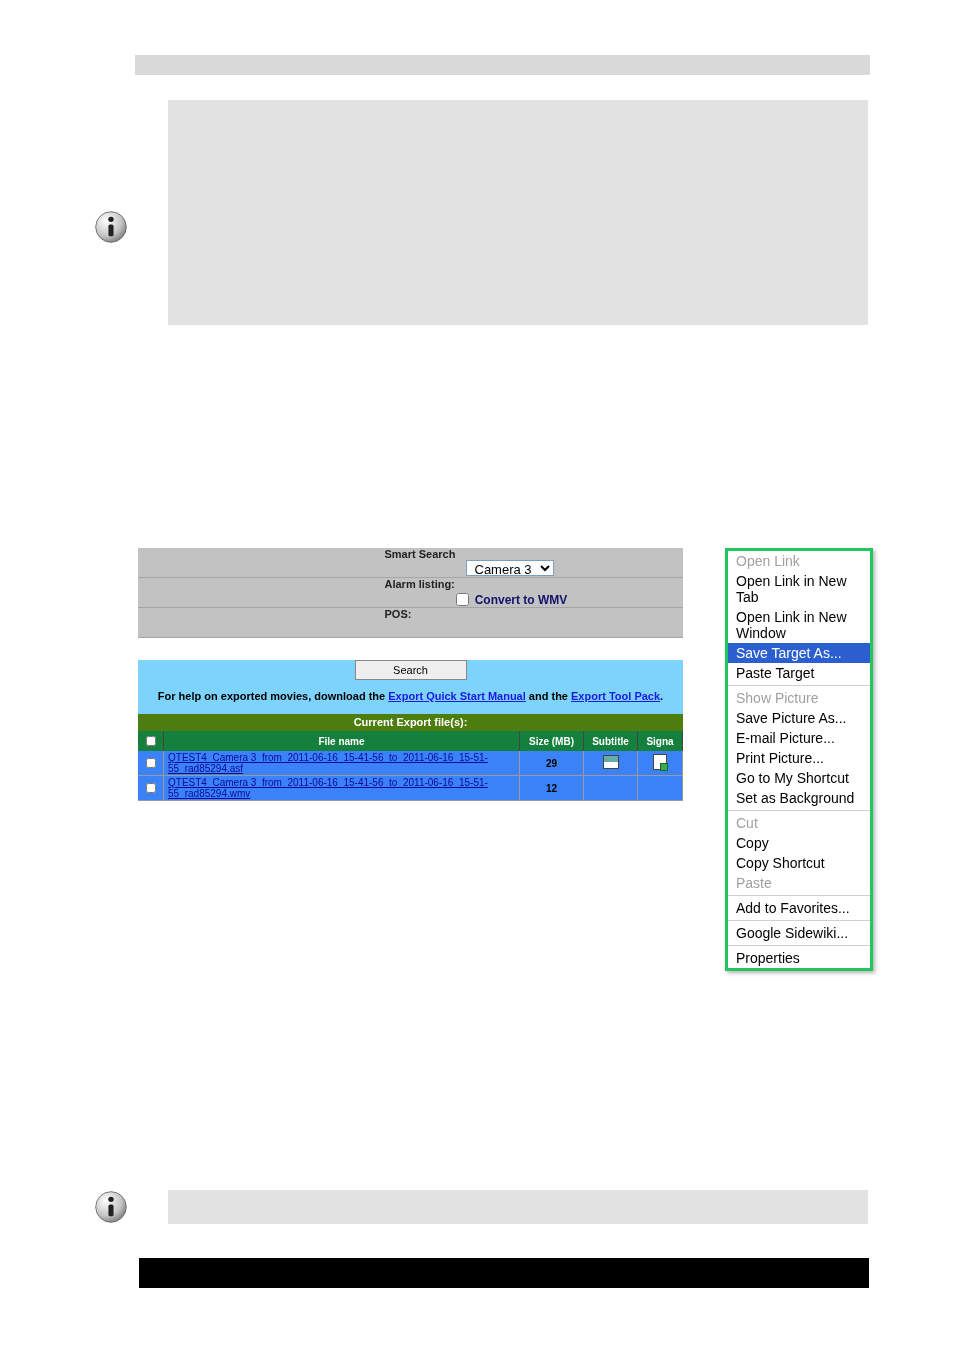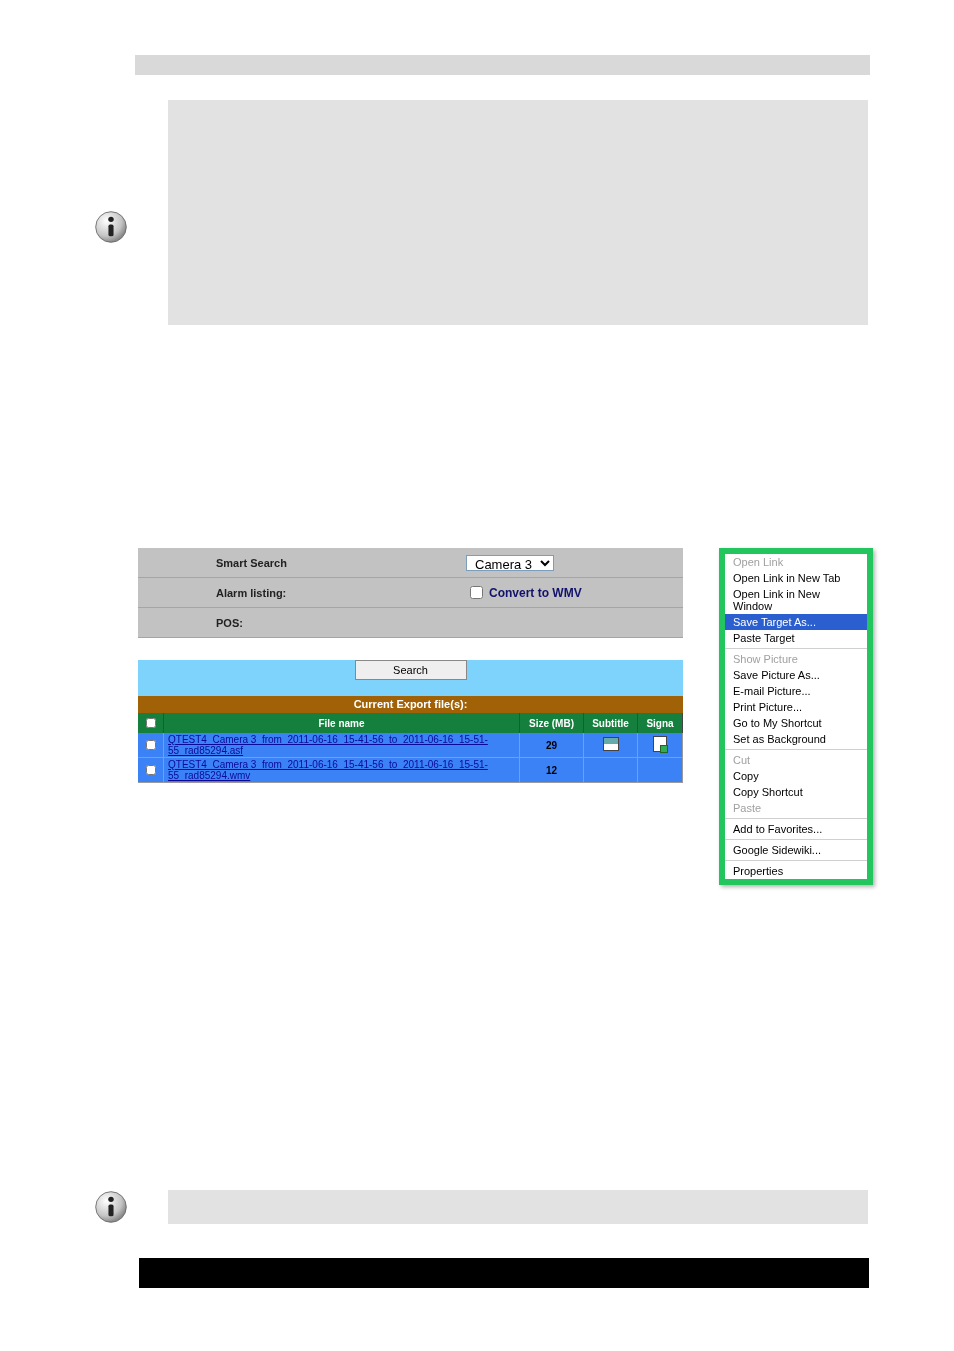--- a/index.html
+++ b/index.html
@@ -56,20 +56,21 @@
   }
   .panel-row {
     display: flex;
     align-items: center;
     background: #c2c2c2;
     height: 29px;
     padding-left: 78px;
     font-weight: bold;
     font-size: 11px;
     color: #222;
+    flex-direction: column;
   }
   .panel-row.gray-border { border-bottom: 1px solid #a5a5a5; }
   .label-cell { width: 130px; }
   .camera-select {
     font-size: 13px;
     padding: 0 4px;
     height: 16px;
     border: 1px solid #7b9ebd;
     background: #fff;
   }
@@ -80,42 +81,42 @@
   .search-btn {
     display:block; margin:22px auto 10px auto; width:112px; height:20px;
     background:#efefef; border:1px solid #888; font-size:11px;
   }
   .help-line {
     text-align:center; font-size:11px; font-weight:bold; color:#000;
     margin:4px 0 6px 0;
   }
   .help-line a { color:#1a1ae2; text-decoration:underline; }
   .table-header {
-    background:#a16207; color:#fff; font-size:11px; font-weight:bold;
+    background:#4d7c0f; color:#fff; font-size:11px; font-weight:bold;
     text-align:center; height:17px; line-height:17px;
   }
   table.files {
     width:100%; border-collapse:collapse; font-size:10px;
   }
   table.files th {
     background:#15803d; color:#fff; font-size:10px; font-weight:bold;
     border-right:1px solid #444; padding:2px 4px; text-align:center;
   }
   table.files td {
     background:#3b82f6; border-right:1px solid #9a9a9a;
     border-bottom:1px solid #9a9a9a; padding:1px 4px; height:14px;
   }
   table.files td.link { color:#0a0a9a; text-decoration:underline; }
   table.files td.num { text-align:center; color:#000; font-weight:bold;}
   .chk { width:10px; height:10px; }
   .context-menu {
     position:absolute; right:0; top:0; width:142px;
-    background:#fff; border:6px solid #22c55e;
+    background:#fff; border:3px solid #22c55e;
     box-shadow:2px 2px 4px rgba(0,0,0,0.3);
-    font-size:11px; color:#000;
+    font-size:14px; color:#000;
   }
   .ctx-item { padding:2px 8px; }
   .ctx-item.disabled { color:#a0a0a0; }
   .ctx-item.highlight { background:#2b5fcf; color:#fff; }
   .ctx-sep { height:1px; background:#d0d0d0; margin:2px 0; }
   .info-icon-2 {
     position:absolute; left:94px; top:1190px; width:34px; height:34px;
   }
   .info-bar-2 {
     position:absolute; left:168px; top:1190px; width:700px; height:34px;
@@ -172,20 +173,26 @@
           <input type="checkbox" style="">
           <span>Convert to WMV</span>
         </span>
       </div>
       <div class="panel-row gray-border">
         <span class="label-cell">POS:</span>
       </div>
 
       <div style="background:#7dd3fc; padding-bottom:6px;">
         <button class="search-btn">Search</button>
+        <div class="help-line">
+          <span>For help on exported movies, download the </span>
+          <a href="#">Export Quick Start Manual</a>
+          <span> and the </span>
+          <a href="#">Export Tool Pack</a><span>.</span>
+        </div>
       </div>
 
       <div class="table-header">Current Export file(s):</div>
       <table class="files">
         <tbody>
             <tr>
           <th style="width:16px;"><input type="checkbox" class="chk" style=""></th>
           <th>File name</th>
           <th style="width:55px;">Size (MB)</th>
           <th style="width:45px;">Subtitle</th>

